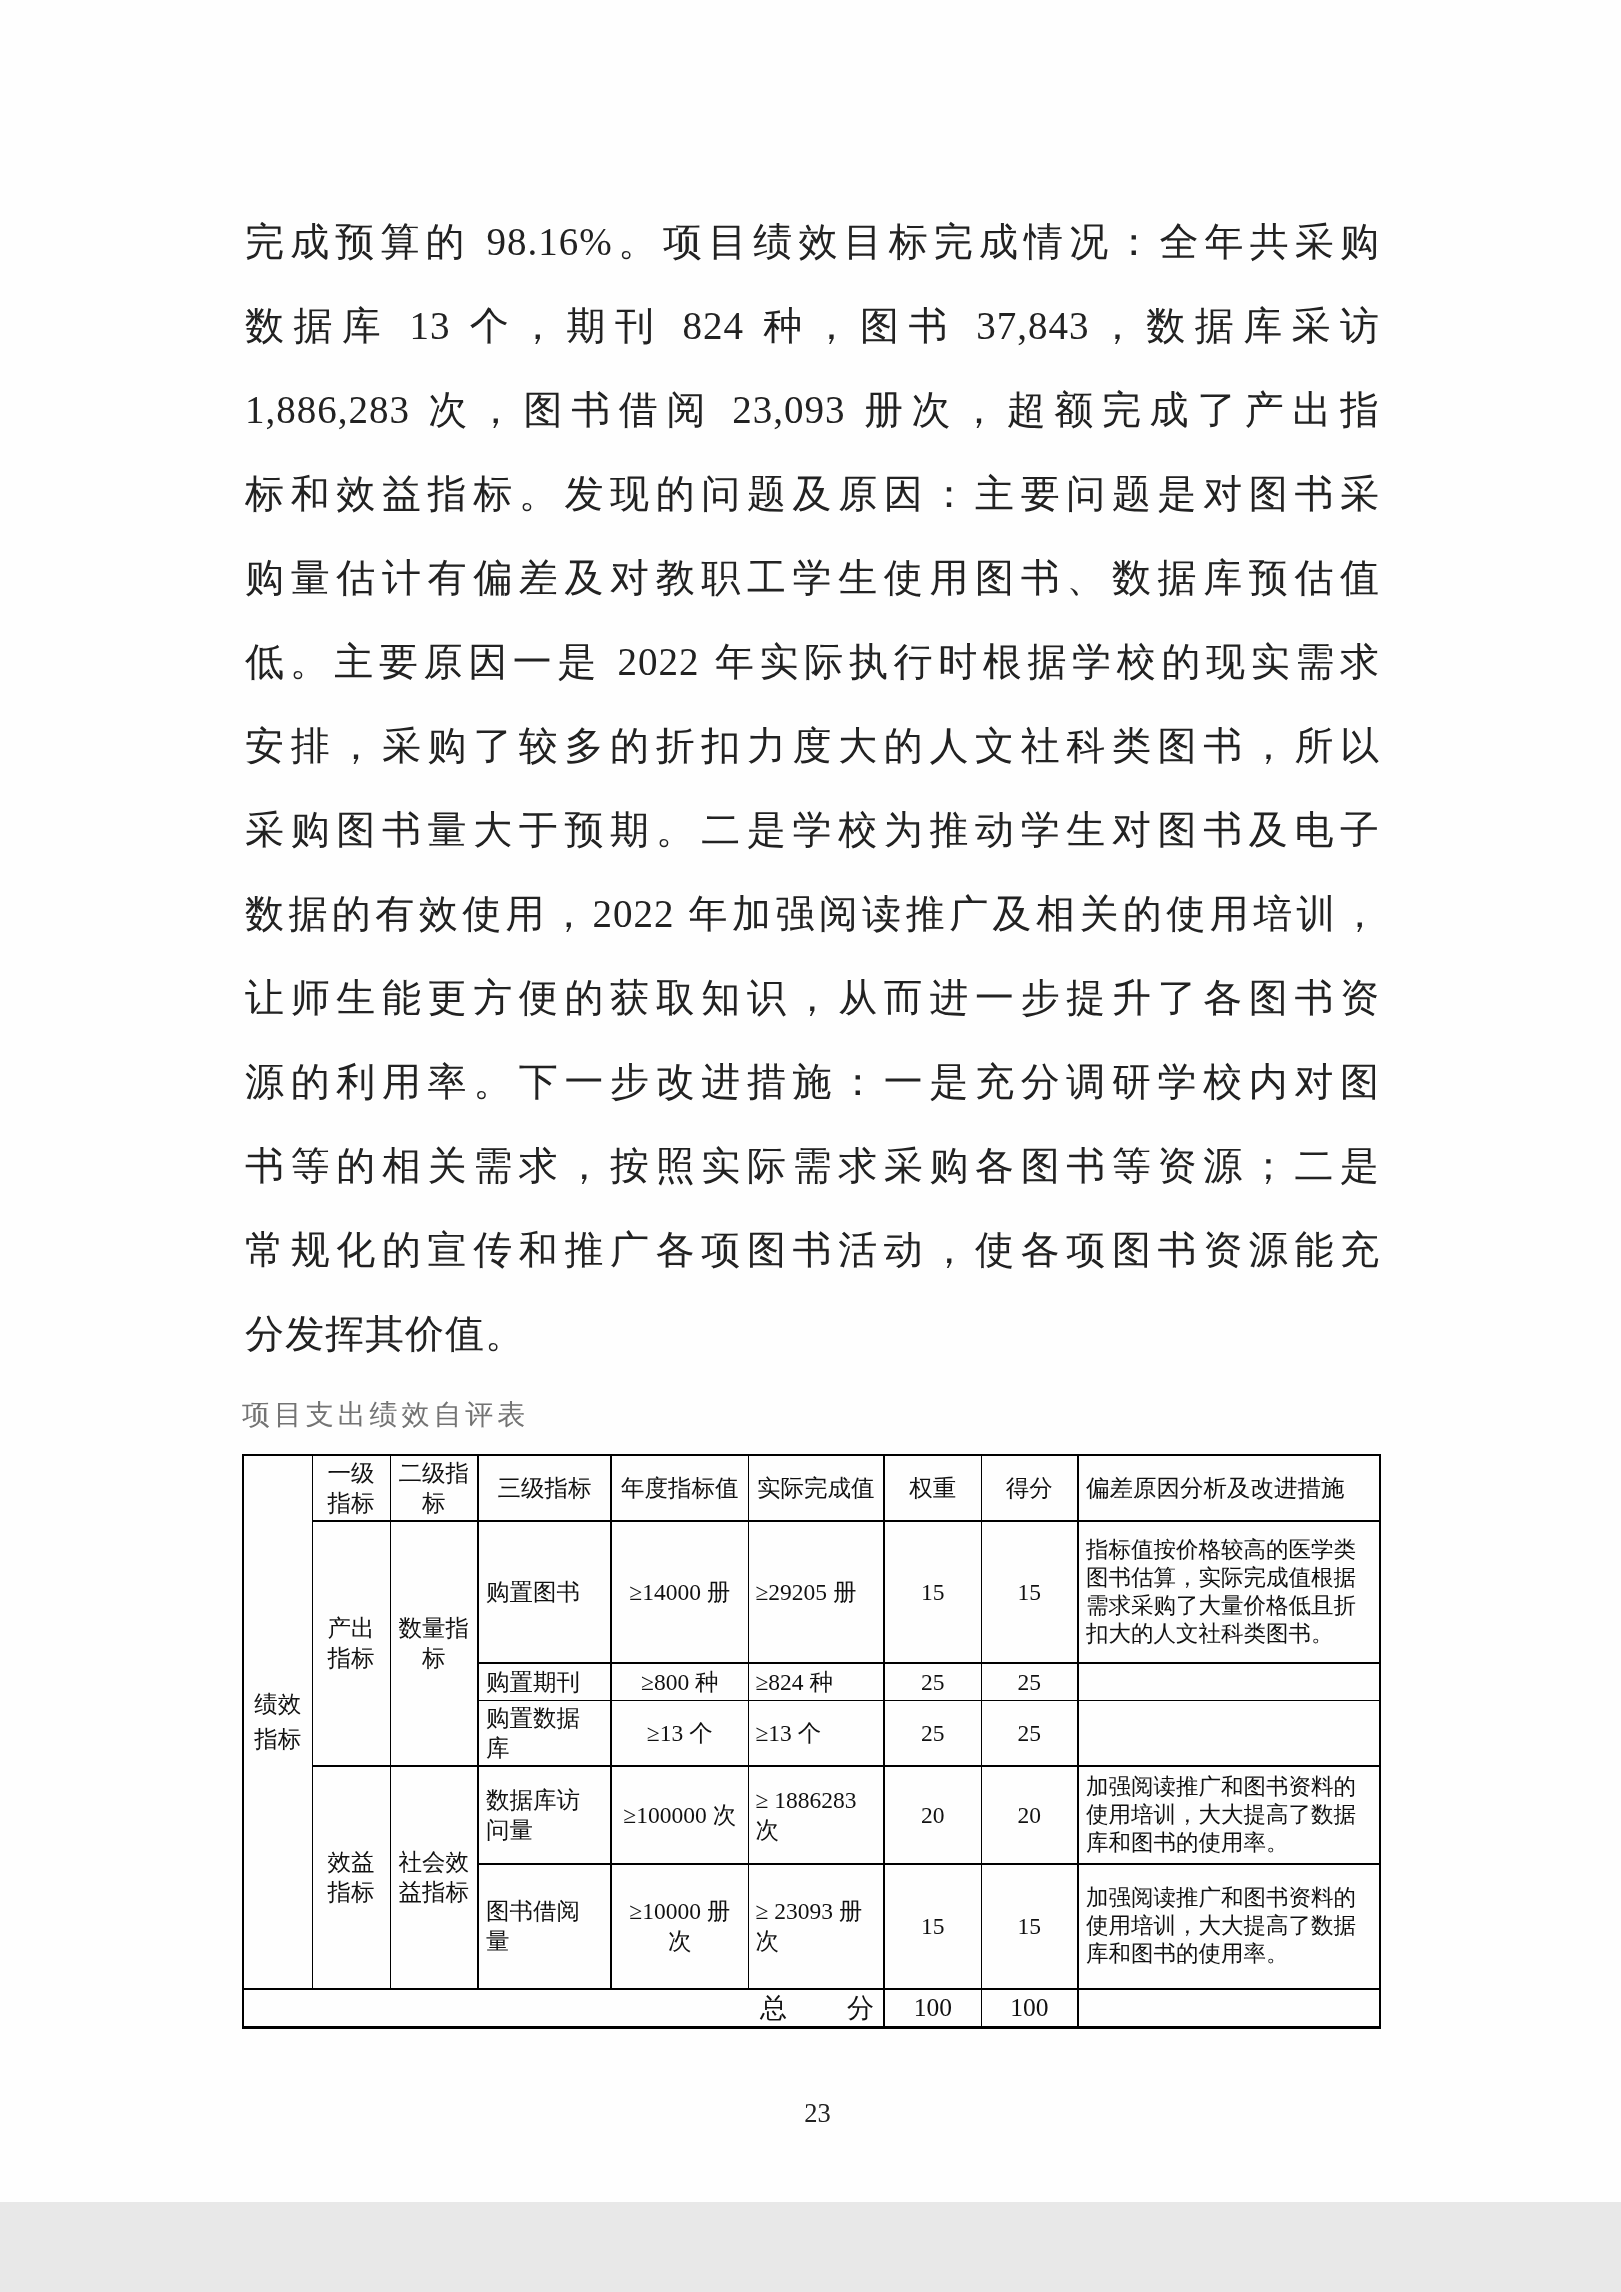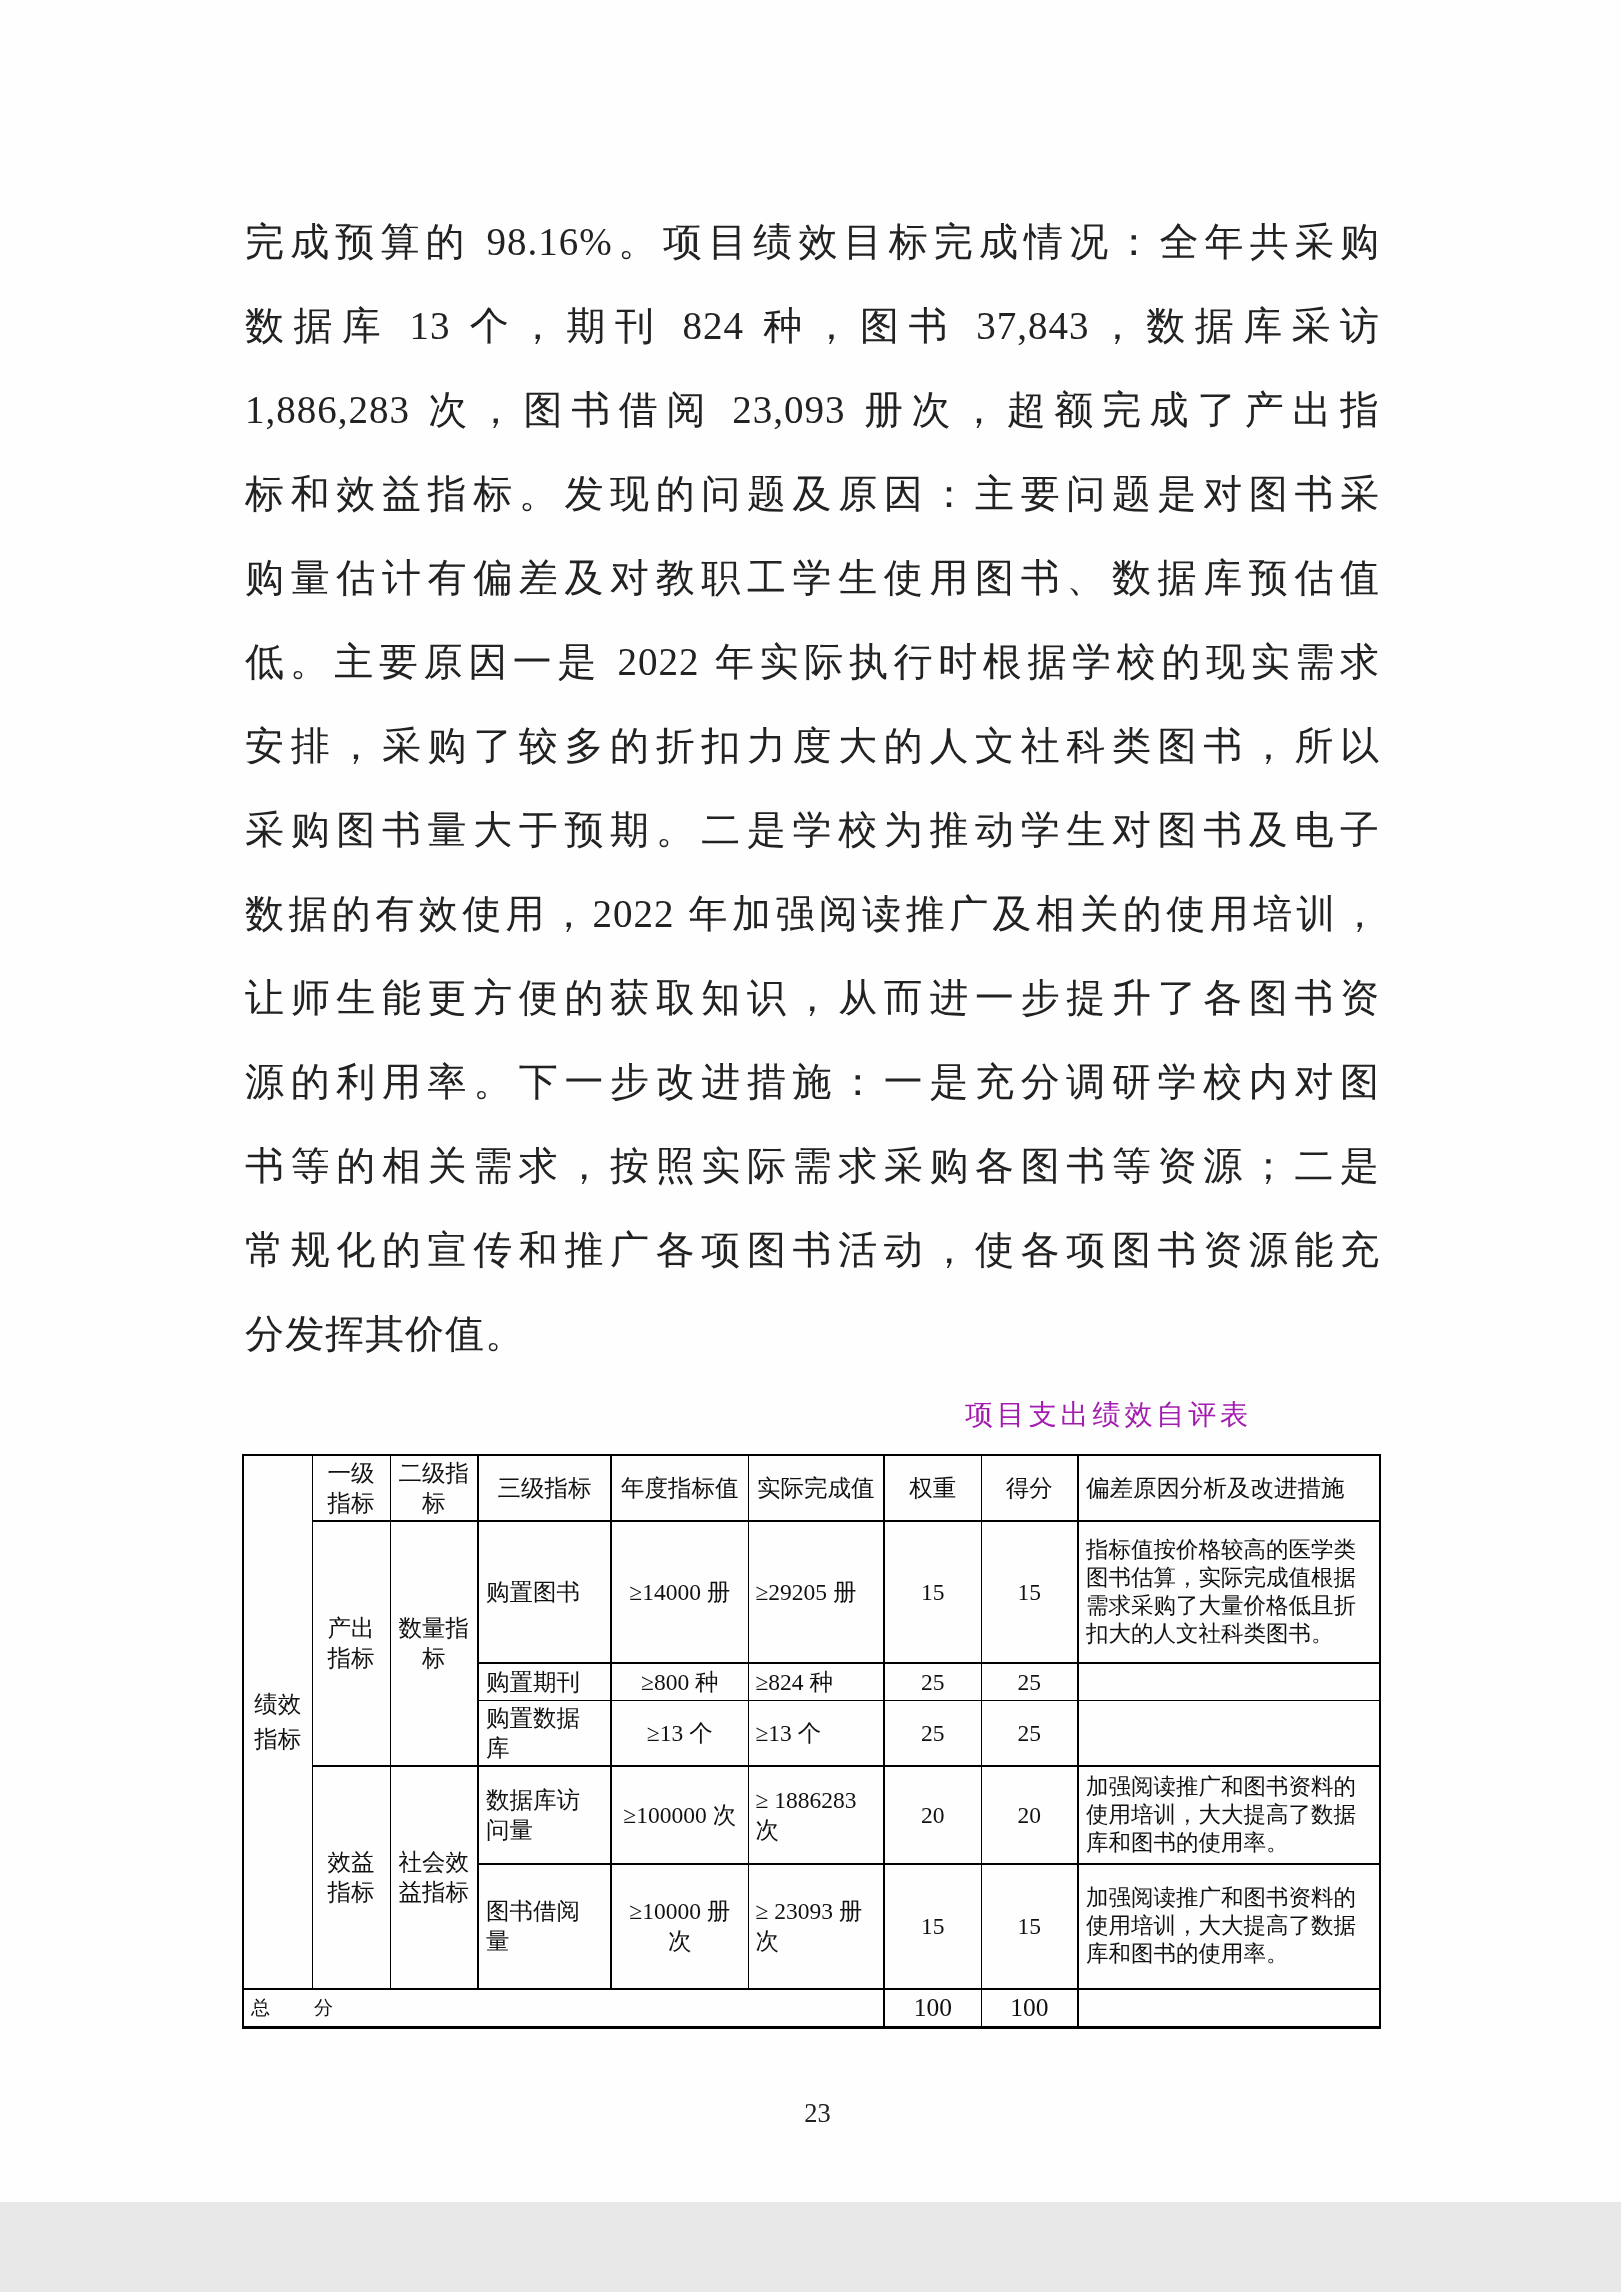--- a/index.html
+++ b/index.html
@@ -33,24 +33,24 @@
   }
   .text-line.last {
     text-align-last: left;
   }
   
   .table-title {
     position: absolute;
     left: 242px;
     top: 1396px;
     width: 1010px;
-    text-align: right;
+    text-align: left;
     font-size: 28px;
     letter-spacing: 3.9px;
-    color: #a21caf;
+    color: #737373;
   }
   
   table.perf {
     position: absolute;
     left: 242px;
     top: 1454px;
     width: 1138px;
     border-collapse: collapse;
     table-layout: fixed;
     border: 2.9px solid #000;
@@ -75,22 +75,22 @@
     border-radius: 7px;
   }
   table.perf td.bb2 { border-bottom-width: 2px; }
   table.perf td.bl2 { border-left-width: 2px; }
   table.perf td.group-cell {
     text-align: center;
     line-height: 35px;
     padding: 2px 9.8px;
   }
   table.perf td.total-label {
-    text-align: left;
-    font-size: 19px;
+    text-align: right;
+    font-size: 27px;
     letter-spacing: 2px;
   }
   
   .page-number {
     position: absolute;
     left: 0;
     top: 2098px;
     width: 100%;
     text-align: center;
     font-size: 26.5px;

